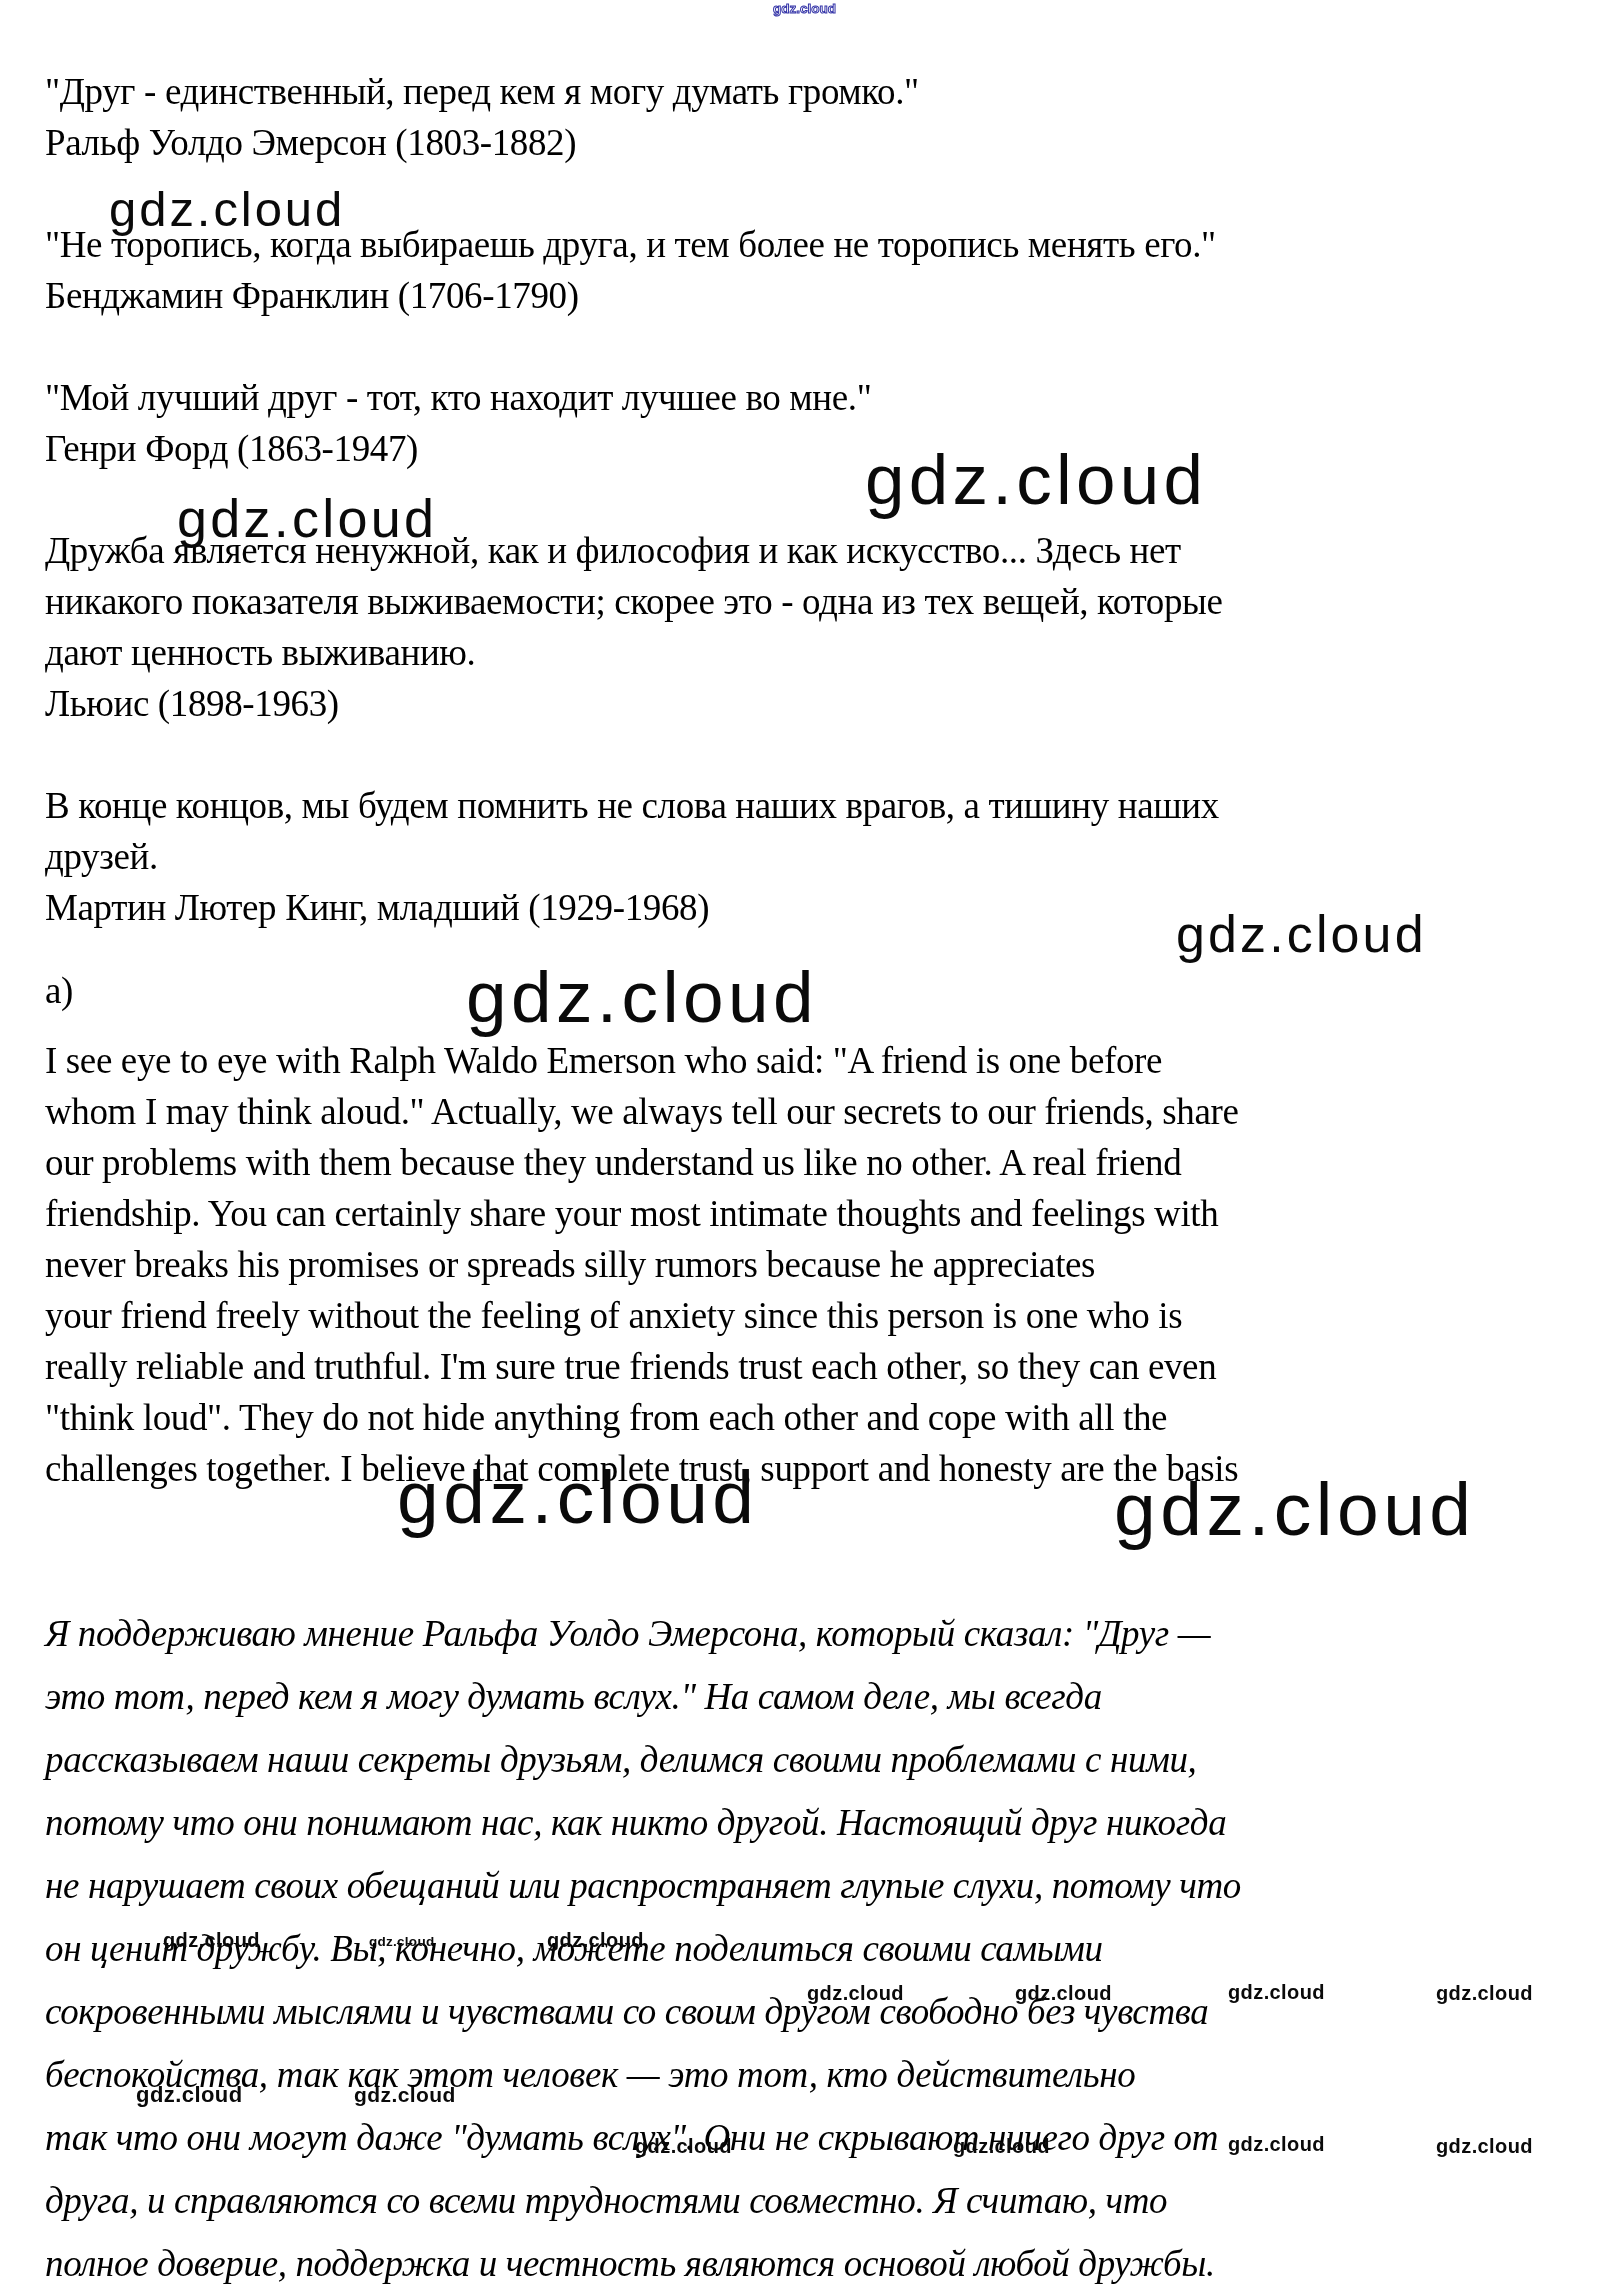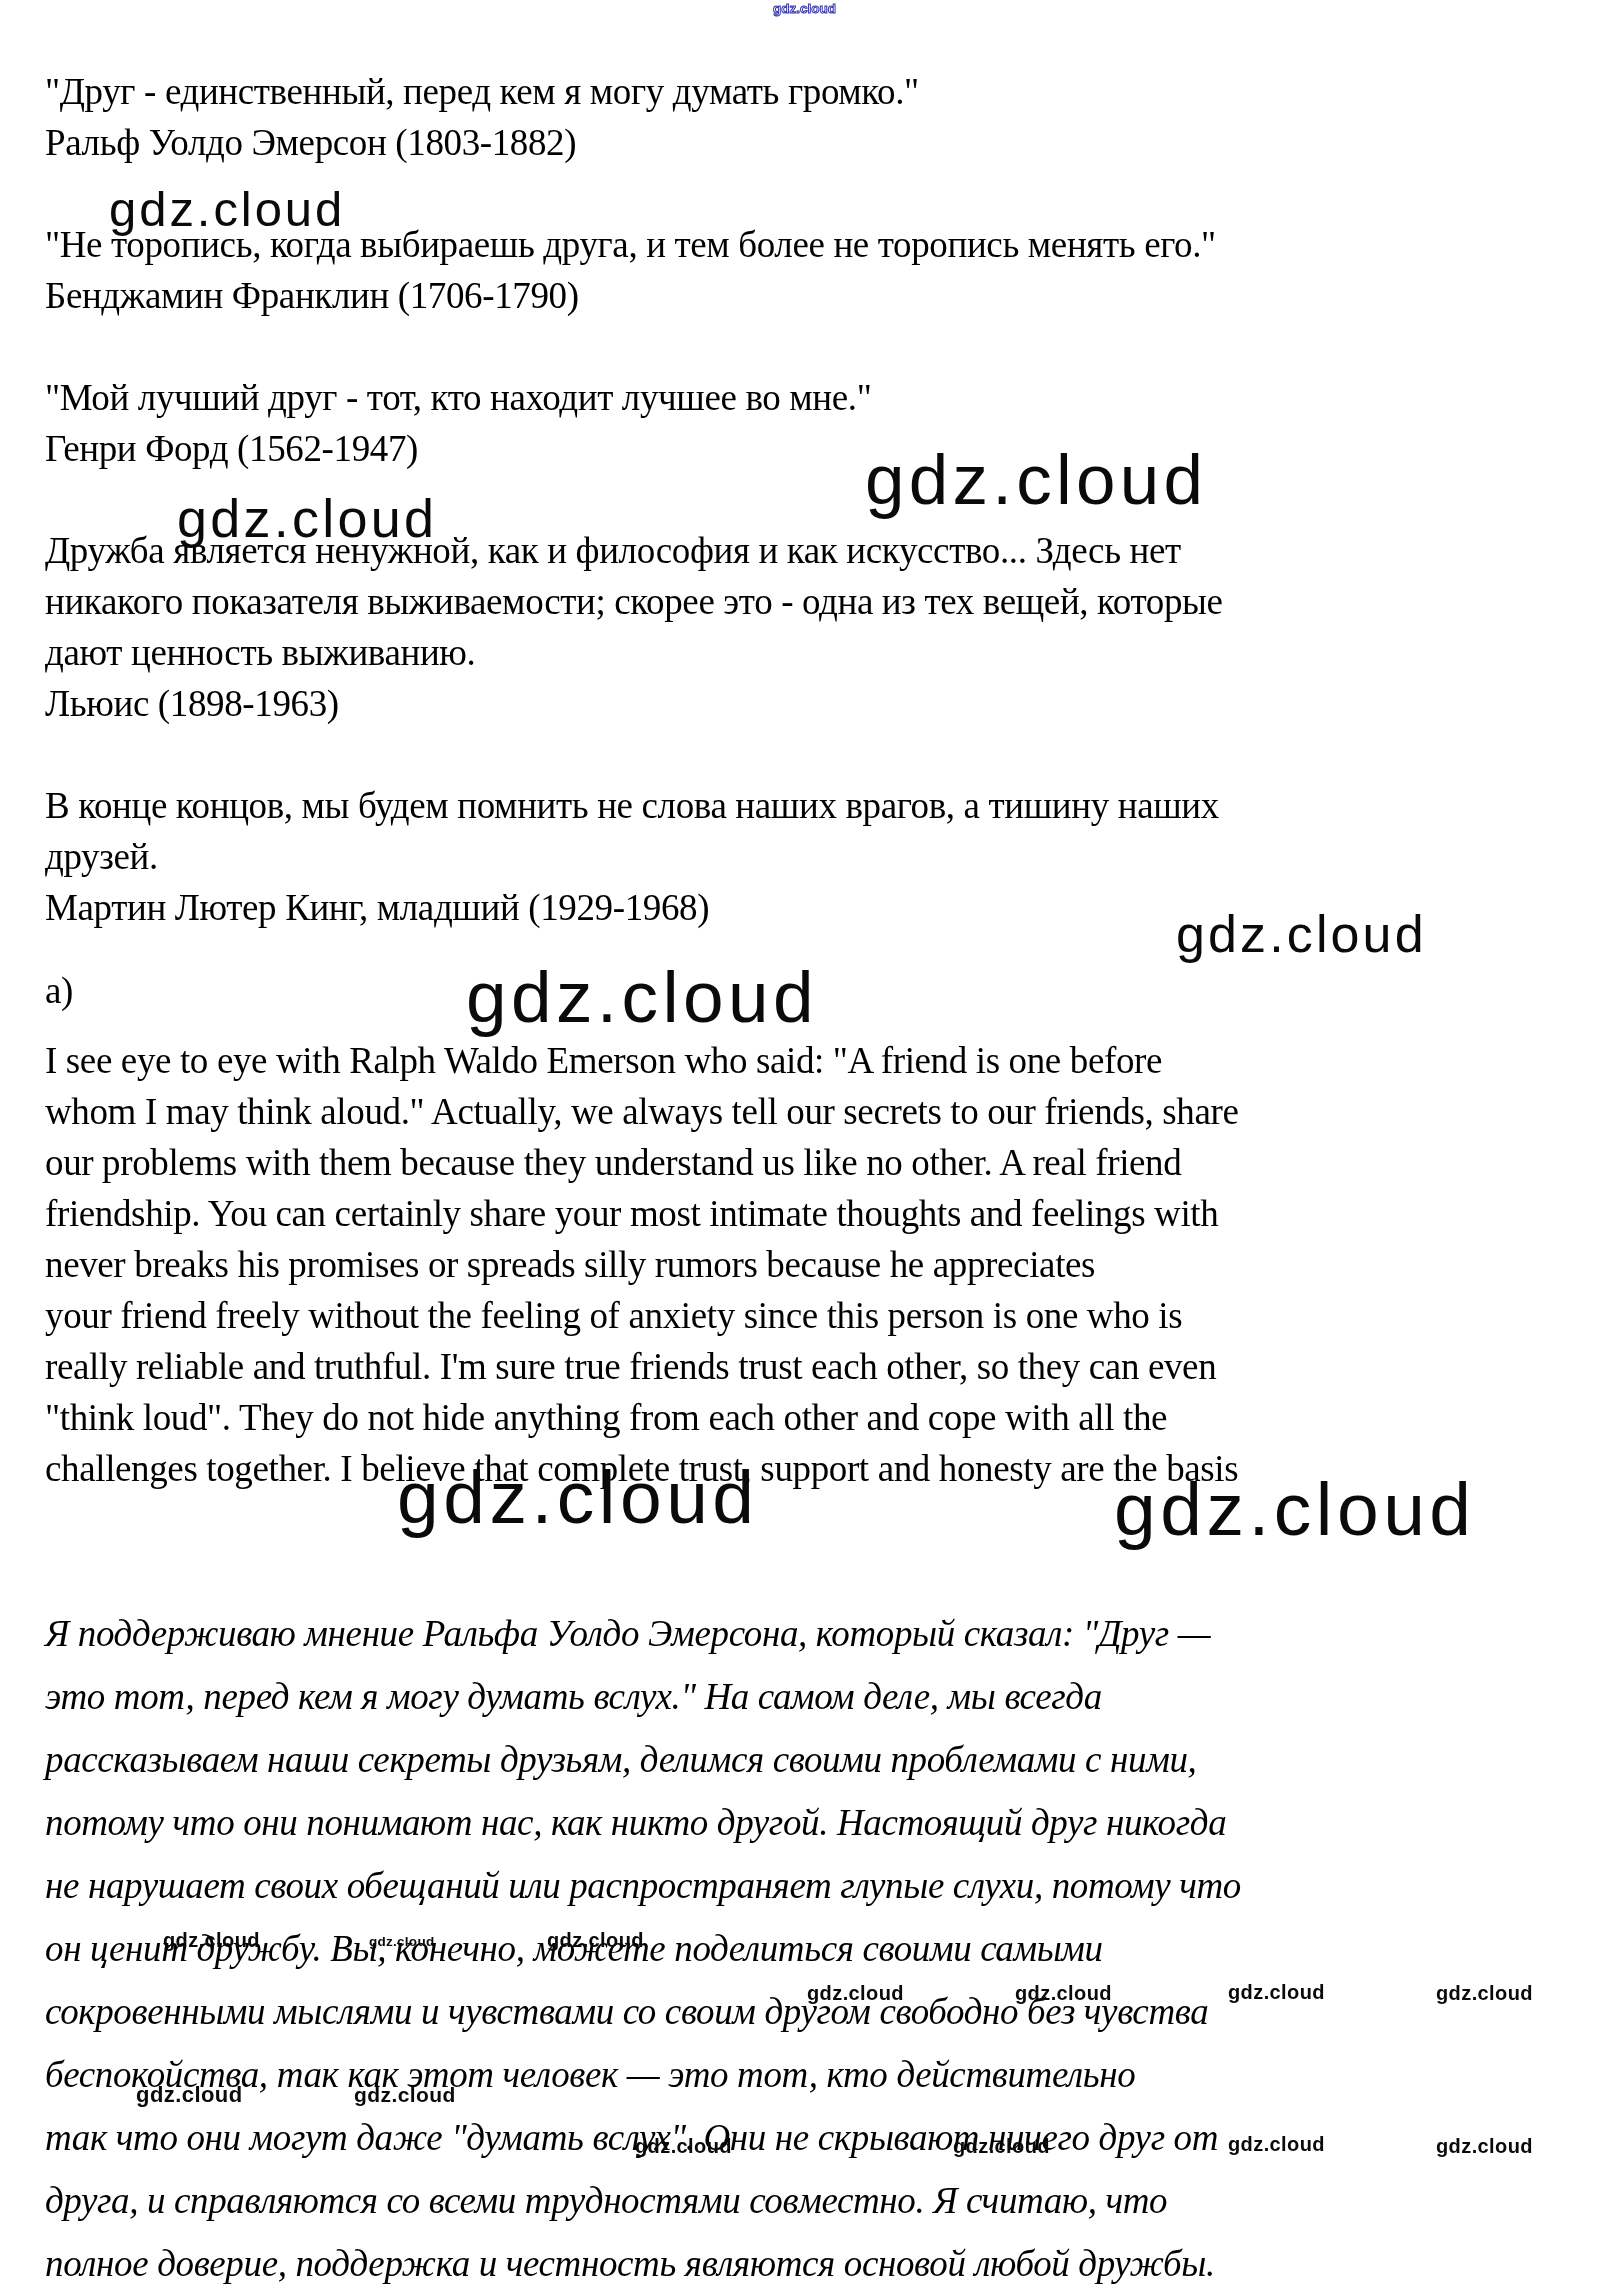--- a/index.html
+++ b/index.html
@@ -43,21 +43,21 @@
 
 <div class="page">
   <div class="doc" id="doc">
       <div class="line">"Друг - единственный, перед кем я могу думать громко."</div>
       <div class="line">Ральф Уолдо Эмерсон (1803-1882)</div>
       <div class="line blank"></div>
       <div class="line">"Не торопись, когда выбираешь друга, и тем более не торопись менять его."</div>
       <div class="line">Бенджамин Франклин (1706-1790)</div>
       <div class="line blank"></div>
       <div class="line">"Мой лучший друг - тот, кто находит лучшее во мне."</div>
-      <div class="line">Генри Форд (1562-1947)</div>
+      <div class="line">Генри Форд (1863-1947)</div>
       <div class="line blank"></div>
       <div class="line">Дружба является ненужной, как и философия и как искусство... Здесь нет</div>
       <div class="line">никакого показателя выживаемости; скорее это - одна из тех вещей, которые</div>
       <div class="line">дают ценность выживанию.</div>
       <div class="line">Льюис (1898-1963)</div>
       <div class="line blank"></div>
       <div class="line">В конце концов, мы будем помнить не слова наших врагов, а тишину наших</div>
       <div class="line">друзей.</div>
       <div class="line">Мартин Лютер Кинг, младший (1929-1968)</div>
       <div class="line blank"></div>

